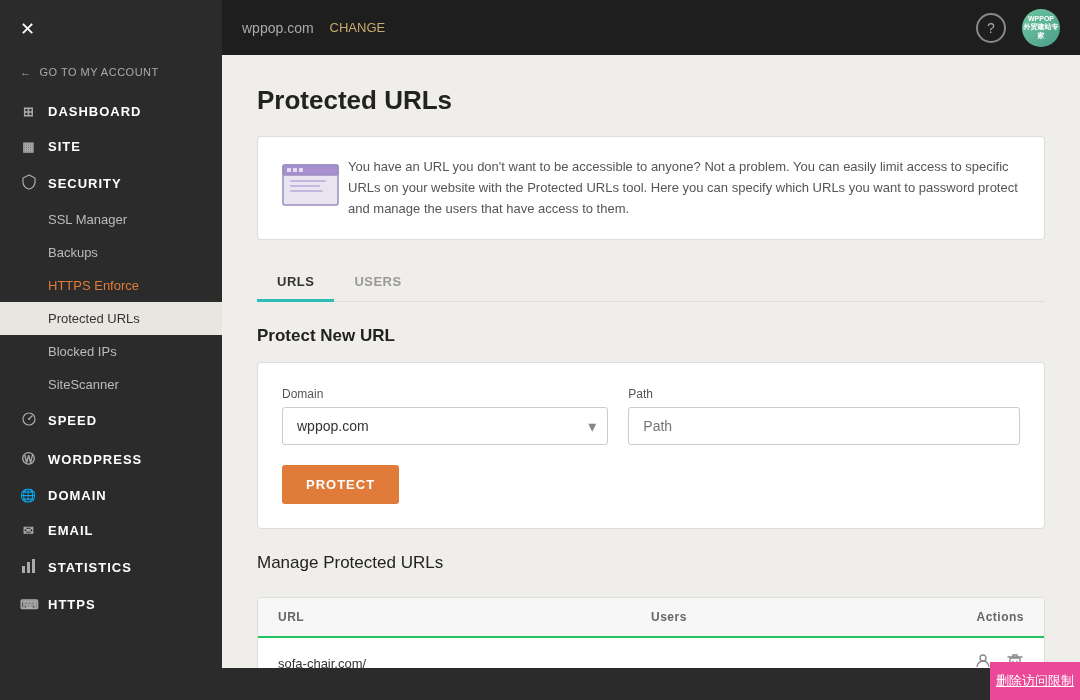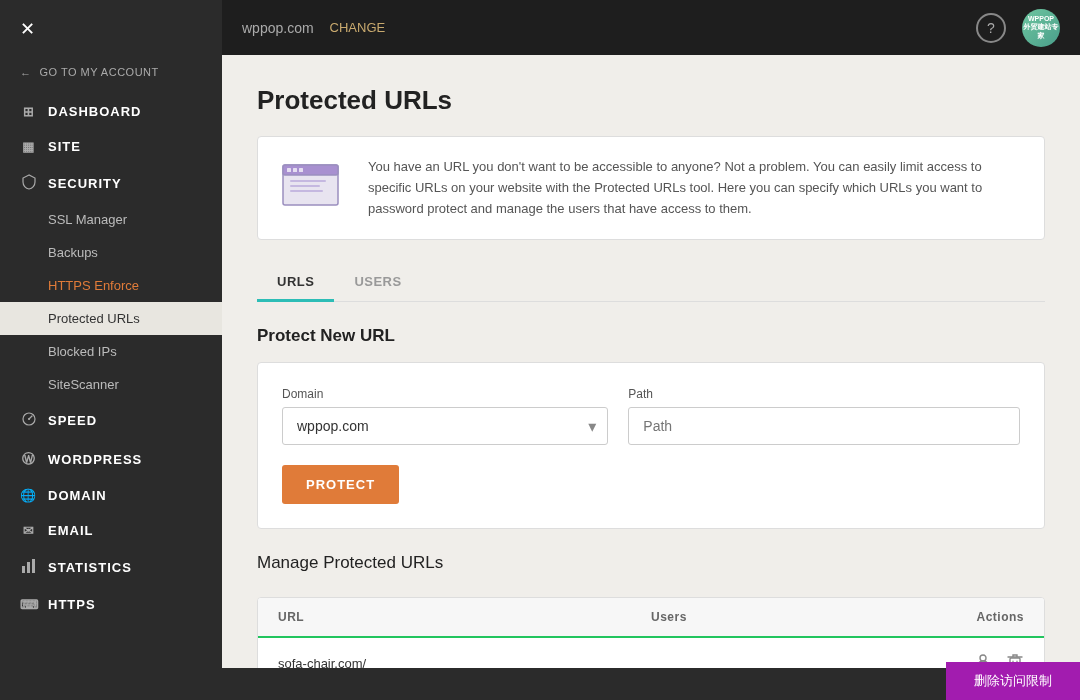--- a/index.html
+++ b/index.html
@@ -110,21 +110,20 @@
       color: #222;
       margin-bottom: 20px;
     }
     .info-box {
       background: #fff;
       border: 1px solid #ddd;
       border-radius: 4px;
       padding: 20px;
       display: flex;
       align-items: flex-start;
-      gap: 20px;
       margin-bottom: 24px;
     }
     .info-icon {
       width: 70px;
       height: 60px;
       flex-shrink: 0;
       display: flex;
       align-items: center;
       justify-content: center;
     }
@@ -274,25 +273,26 @@
       color: #888;
       cursor: pointer;
       font-size: 16px;
     }
 
     
     .bottom-tooltip {
       position: fixed;
       bottom: 0;
       right: 0;
-      background: #a21caf;
+      background: #ec4899;
       color: #fff;
-      padding: 10px 28px;
+      padding: 10px 6px;
       font-size: 13px;
       font-weight: 500;
+      text-decoration: underline;
     }
   </style>
 </head>
 <body>
 
 <div class="sidebar">
   <div class="sidebar-close">
     <span>✕</span>
   </div>
   <div class="sidebar-account">

